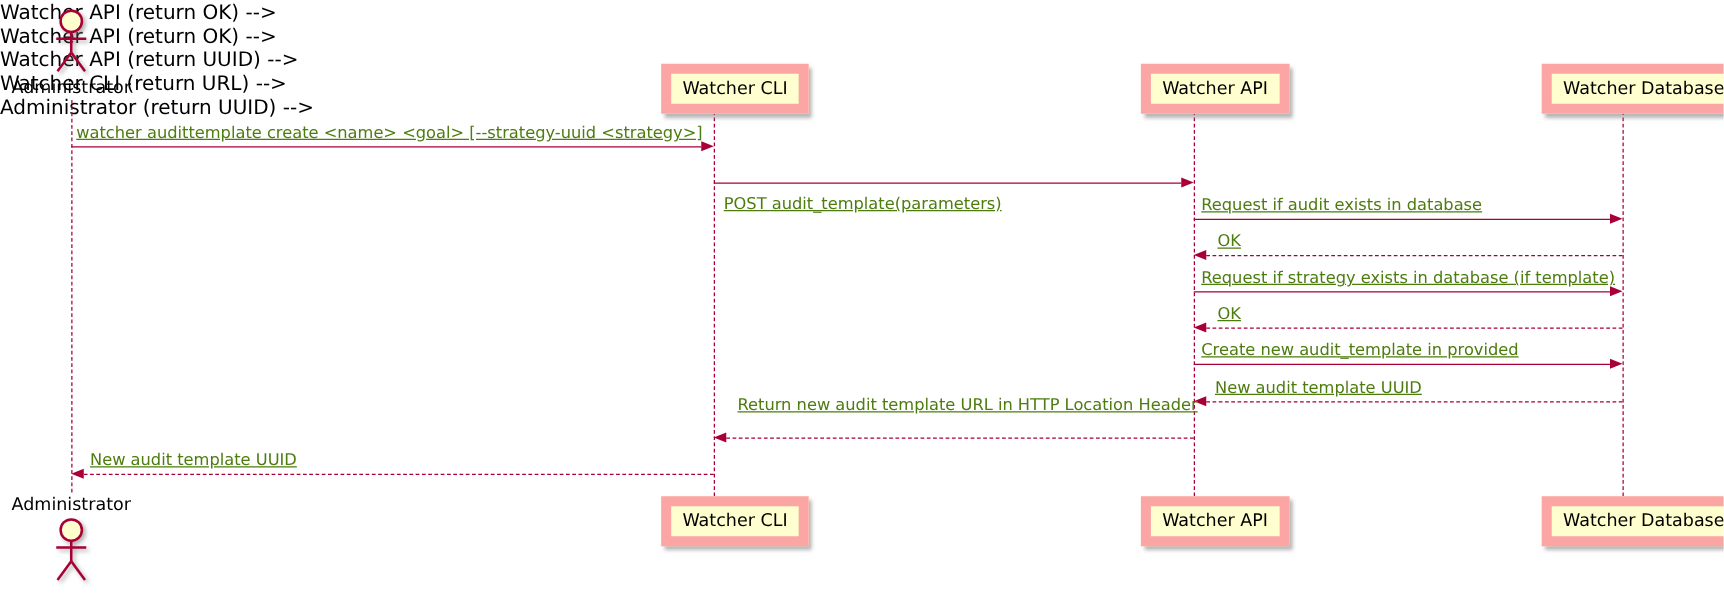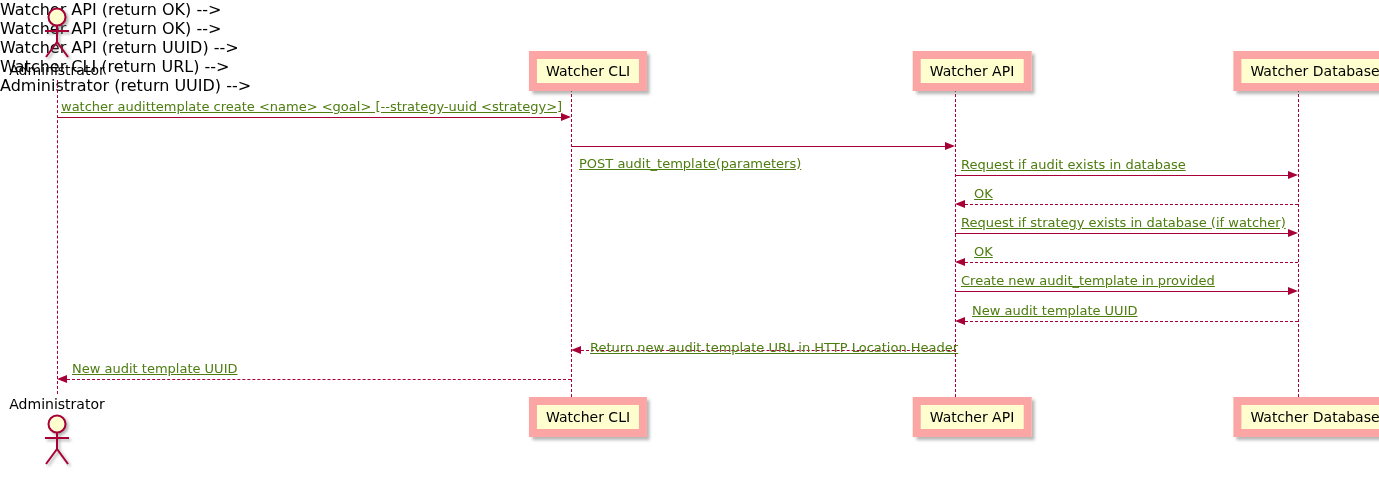--- a/index.html
+++ b/index.html
@@ -75,21 +75,21 @@
 
    Watcher API (return OK) --&gt;
   <div>
     <div class="msg-label" style="left:974px;top:186px;">OK</div>
     <div class="msg-line dashed" style="left:965px;top:204px;width:333px;"></div>
     <div class="arrow-l" style="left:955px;top:200px;"></div>
   </div>
 
   
   <div>
-    <div class="msg-label" style="left:961px;top:215px;">Request if strategy exists in database (if watcher)</div>
+    <div class="msg-label" style="left:961px;top:215px;">Request if strategy exists in database (if template)</div>
     <div class="msg-line" style="left:955px;top:233px;width:333px;"></div>
     <div class="arrow-r" style="left:1288px;top:229px;"></div>
   </div>
 
    Watcher API (return OK) --&gt;
   <div>
     <div class="msg-label" style="left:974px;top:244px;">OK</div>
     <div class="msg-line dashed" style="left:965px;top:262px;width:333px;"></div>
     <div class="arrow-l" style="left:955px;top:258px;"></div>
   </div>
@@ -103,21 +103,21 @@
 
    Watcher API (return UUID) --&gt;
   <div>
     <div class="msg-label" style="left:972px;top:303px;">New audit template UUID</div>
     <div class="msg-line dashed" style="left:965px;top:321px;width:333px;"></div>
     <div class="arrow-l" style="left:955px;top:317px;"></div>
   </div>
 
    Watcher CLI (return URL) --&gt;
   <div>
-    <div class="msg-label" style="left:590px;top:340px;">Return new audit template URL in HTTP Location Header</div>
+    <div class="msg-label" style="left:590px;top:317px;">Return new audit template URL in HTTP Location Header</div>
     <div class="msg-line dashed" style="left:581px;top:350px;width:374px;"></div>
     <div class="arrow-l" style="left:571px;top:346px;"></div>
   </div>
 
    Administrator (return UUID) --&gt;
   <div>
     <div class="msg-label" style="left:72px;top:361px;">New audit template UUID</div>
     <div class="msg-line dashed" style="left:67px;top:379px;width:504px;"></div>
     <div class="arrow-l" style="left:57px;top:375px;"></div>
   </div>

